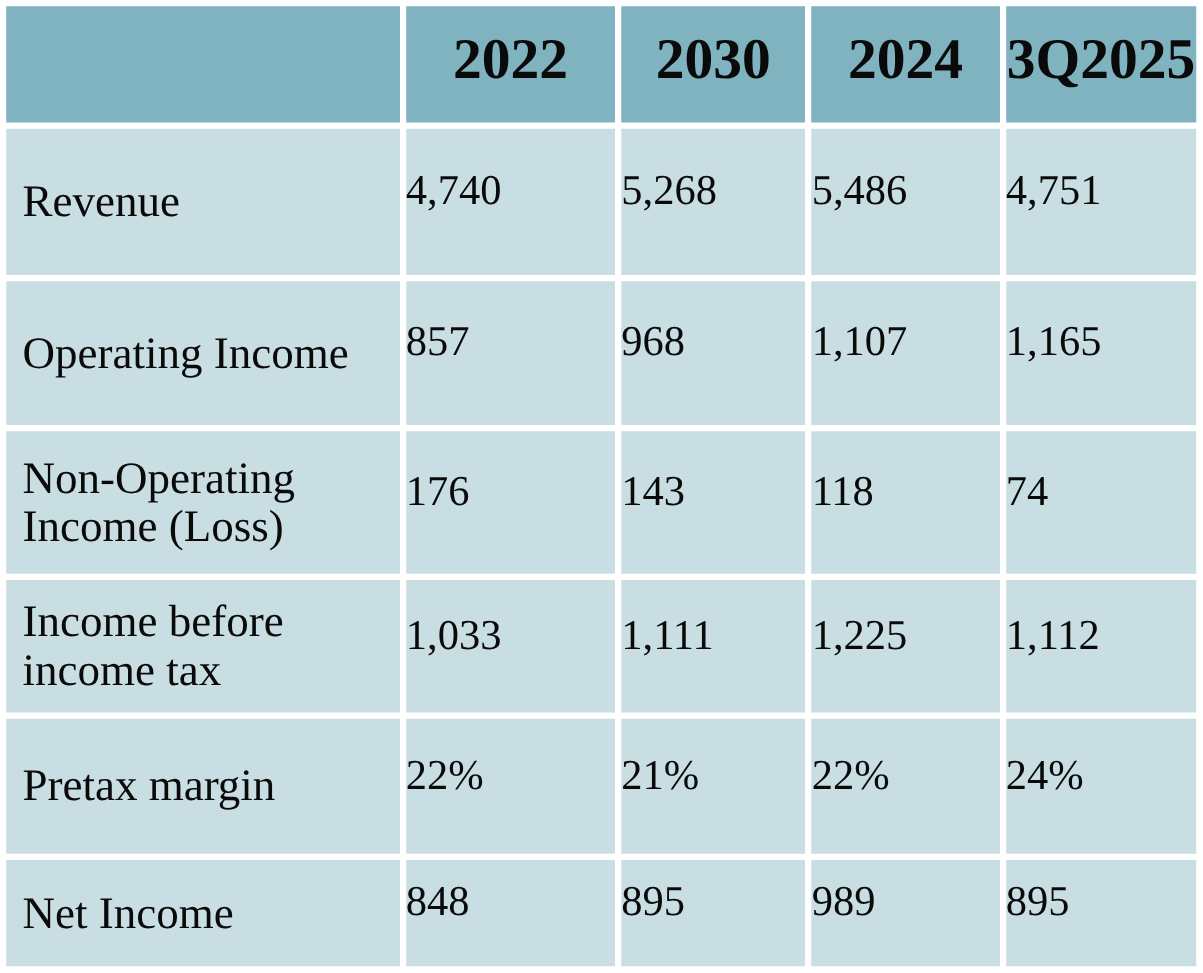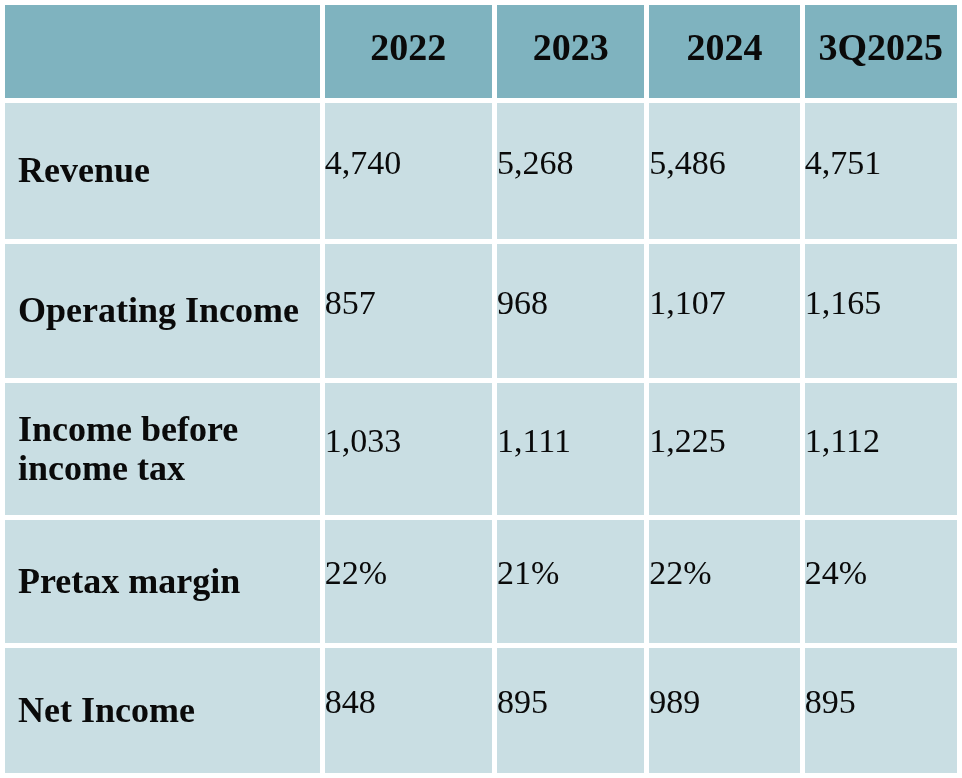--- a/index.html
+++ b/index.html
@@ -23,31 +23,31 @@
     color: var(--text, #0a0a0a);
   }
   th, td {
     padding: 0;
     margin: 0;
     vertical-align: middle;
     overflow: hidden;
   }
   thead th {
     background: var(--header-bg, #7fb3bf);
-    font-size: 38px;
+    font-size: 46px;
     font-weight: bold;
     text-align: center;
     padding-bottom: 10px;
   }
   tbody td {
     background: var(--cell-bg, #c9dee3);
   }
   td.row-label {
     font-size: 36px;
-    font-weight: bold;
+    font-weight: normal;
     text-align: left;
     padding: 2px 4px 2px 13px;
     line-height: 1.08;
   }
   td.data-cell {
     font-size: 34px;
     font-weight: normal;
     text-align: left;
     padding-bottom: 16px;
   }
@@ -69,39 +69,46 @@
     <col style="width:314px">
     <col style="width:167px">
     <col style="width:147px">
     <col style="width:150px">
     <col style="width:152px">
   </colgroup>
   <thead>
     <tr>
       <th></th>
       <th>2022</th>
-      <th>2023</th>
+      <th>2030</th>
       <th>2024</th>
       <th>3Q2025</th>
     </tr>
   </thead>
   <tbody>
     <tr>
       <td class="row-label">Revenue</td>
       <td class="data-cell">4,740</td>
       <td class="data-cell">5,268</td>
       <td class="data-cell">5,486</td>
       <td class="data-cell">4,751</td>
     </tr>
     <tr>
       <td class="row-label">Operating Income</td>
       <td class="data-cell">857</td>
       <td class="data-cell">968</td>
       <td class="data-cell">1,107</td>
       <td class="data-cell">1,165</td>
+    </tr>
+    <tr>
+      <td class="row-label">Non-Operating Income (Loss)</td>
+      <td class="data-cell">176</td>
+      <td class="data-cell">143</td>
+      <td class="data-cell">118</td>
+      <td class="data-cell">74</td>
     </tr>
     <tr>
       <td class="row-label">Income before income tax</td>
       <td class="data-cell">1,033</td>
       <td class="data-cell">1,111</td>
       <td class="data-cell">1,225</td>
       <td class="data-cell">1,112</td>
     </tr>
     <tr>
       <td class="row-label">Pretax margin</td>

